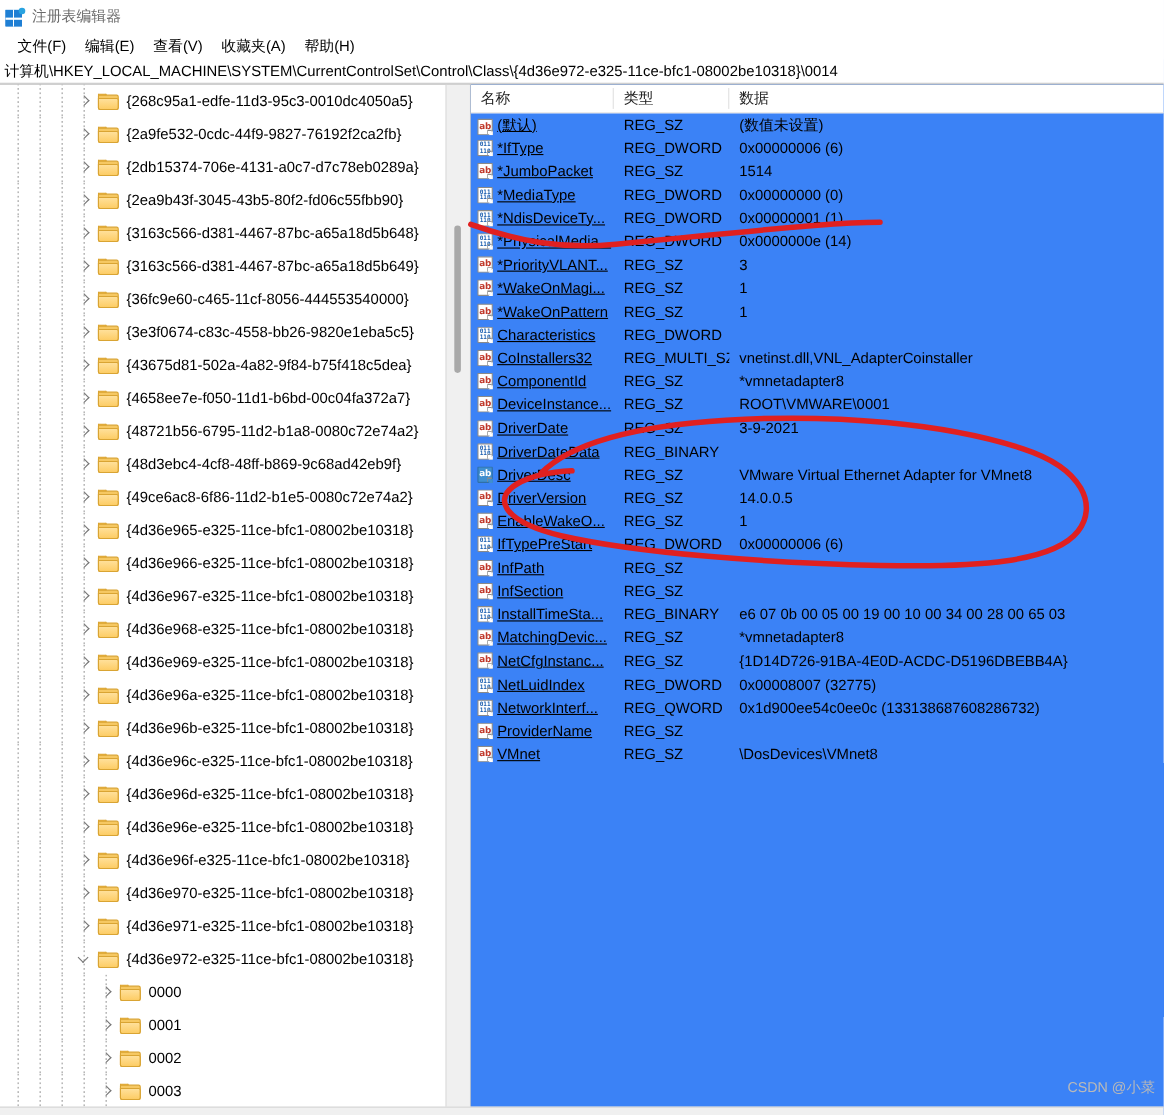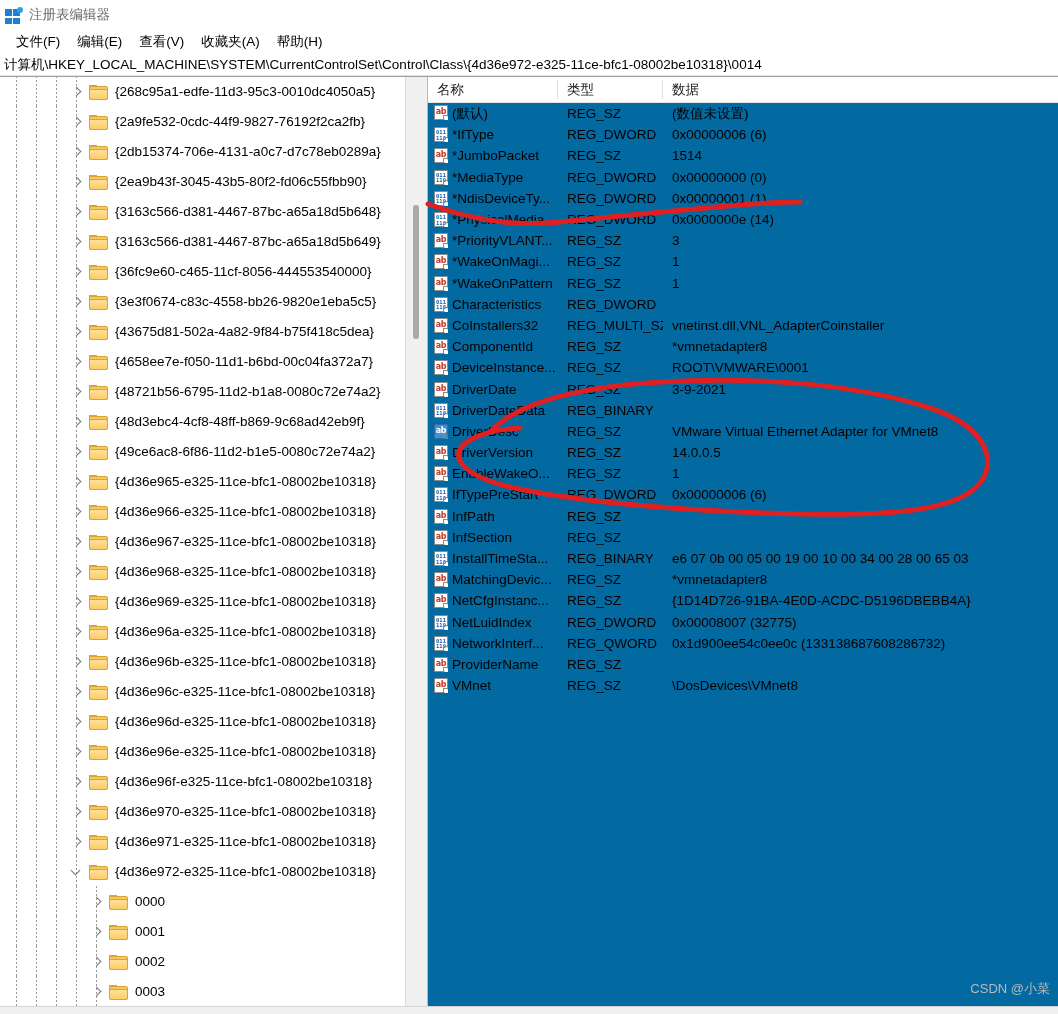--- a/index.html
+++ b/index.html
@@ -195,21 +195,21 @@
     top: 128px;
     height: 134px;
     background: #a9a9a9;
     border-radius: 3px;
   }
 
   
   #values-pane {
     flex: 1 1 auto;
     position: relative;
-    background: #0369a1;
+    background: #3b82f6;
     overflow: hidden;
   }
   #values-header {
     height: 25px;
     display: flex;
     align-items: center;
     border-bottom: 1px solid #e5e5e5;
     background: #ffffff;
     font-size: 13.5px;
   }
@@ -230,23 +230,24 @@
 
   .val-row {
     height: 21.2px;
     display: flex;
     align-items: center;
     font-size: 13.5px;
     white-space: nowrap;
   }
   .val-row .c-name {
     width: 130px; flex: 0 0 130px;
-    display: flex; align-items: flex-start;
+    display: flex; align-items: flex-end;
     padding-left: 6px; box-sizing: border-box;
     overflow: hidden;
+    text-decoration: underline;
   }
   .val-row .c-type {
     width: 105px; flex: 0 0 105px;
     padding-left: 9px; box-sizing: border-box;
     overflow: hidden;
   }
   .val-row .c-data {
     flex: 1 1 auto;
     padding-left: 9px; box-sizing: border-box;
     overflow: hidden;

